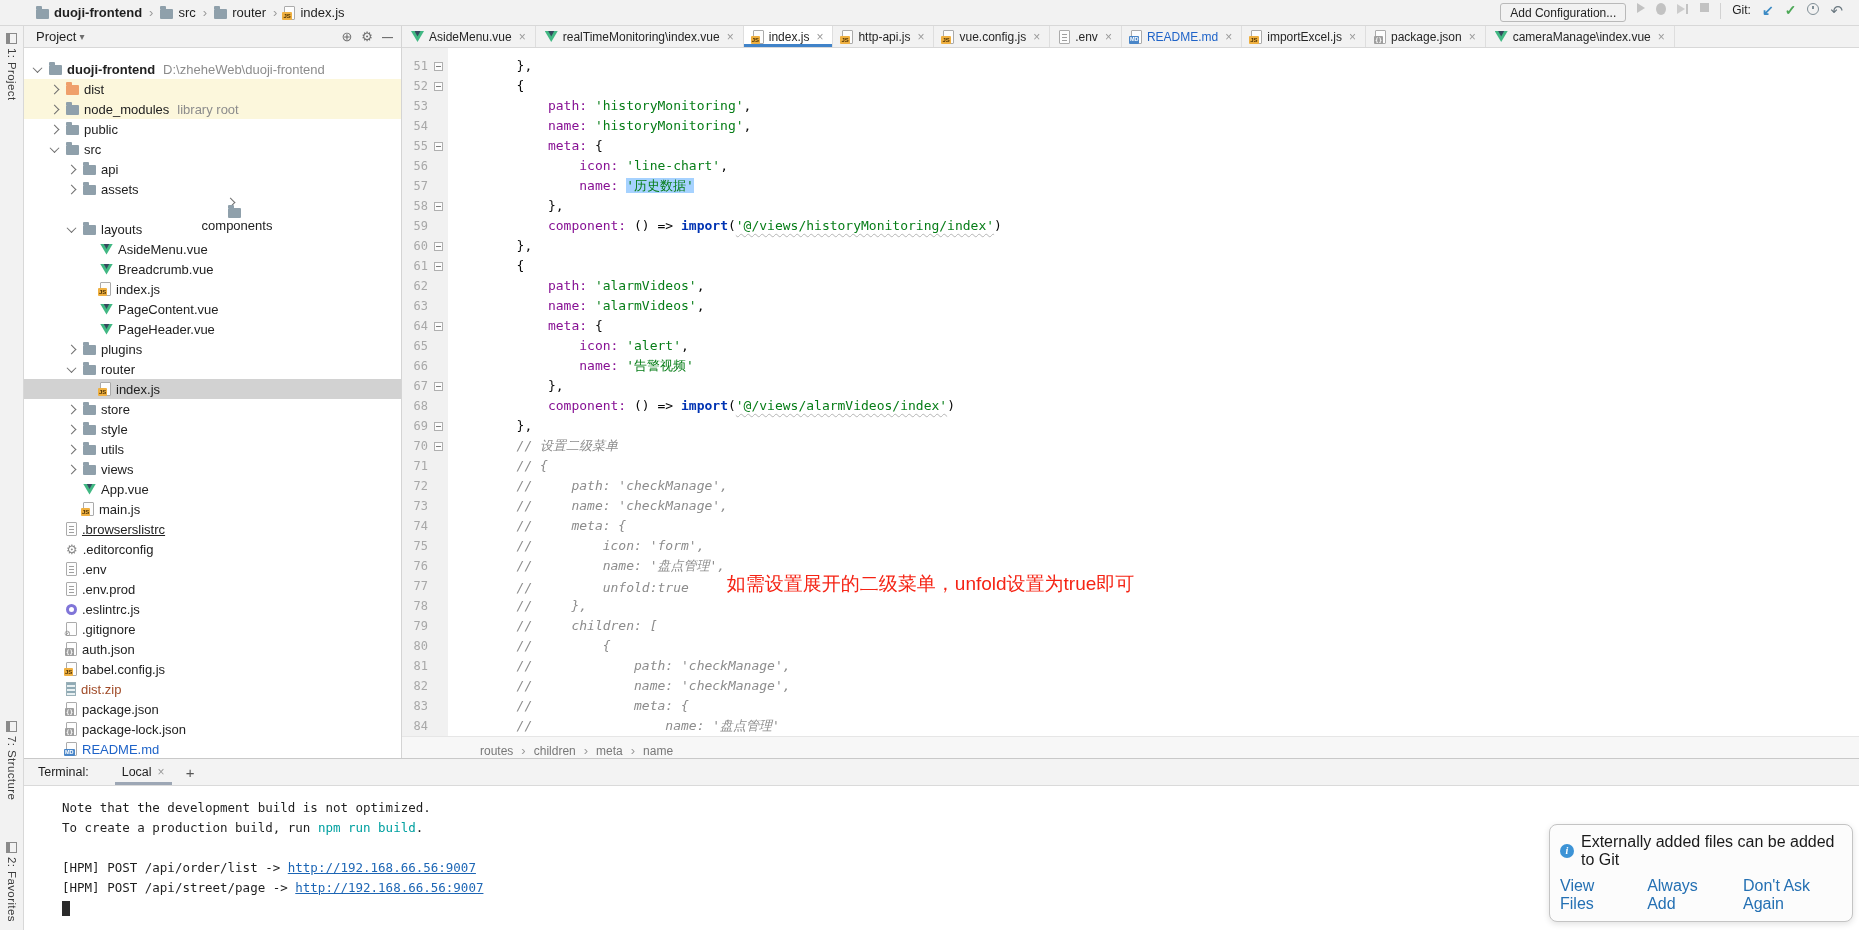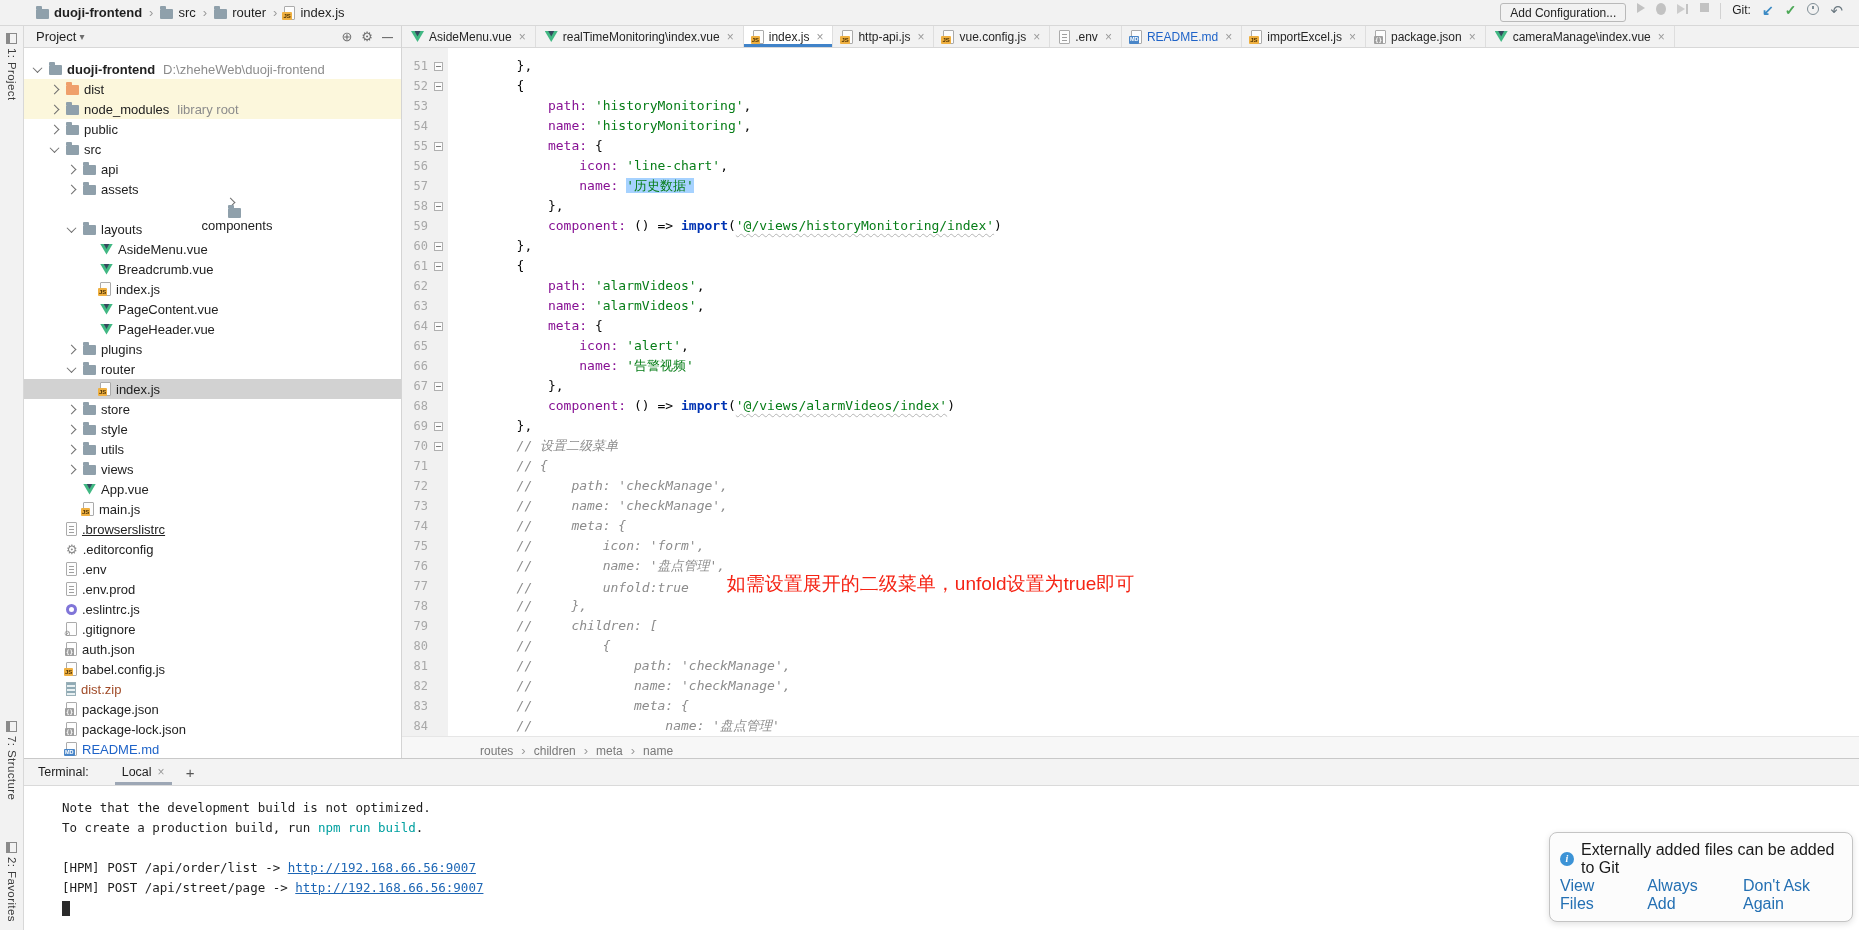--- a/index.html
+++ b/index.html
@@ -144,21 +144,21 @@
   .cursor { display:inline-block; width:8px; height:15px; background:#2B2B2B; vertical-align:middle; }
 
   
   .notif { position:absolute; right:6px; bottom:8px; width:304px; background:#FCFCFC;
     border:1px solid #C4C4C4; border-radius:8px; box-shadow:0 2px 6px rgba(0,0,0,.12);
     padding:8px 12px 8px 10px; font-size:16px; }
   .notif-row1 { display:flex; gap:7px; align-items:center; color:#1A1A1A; }
   .ic-info { width:14px; height:14px; border-radius:50%; background:#3C93D6; position:relative; flex:none; }
   .ic-info::after { content:"i"; position:absolute; left:0; right:0; top:0; text-align:center;
     color:#FFF; font:italic bold 10px/14px "Liberation Serif",serif; }
-  .notif-actions { display:flex; justify-content:flex-end; gap:24px; margin-top:0; }
+  .notif-actions { display:flex; justify-content:flex-end; gap:24px; margin-top:8px; }
   .notif-link { color:#2470B3; cursor:pointer; }
 </style>
 </head>
 <body>
 
 <div id="app">
 
   <div class="toolbar">
     <div class="crumbs">
         <span class="crumb">

